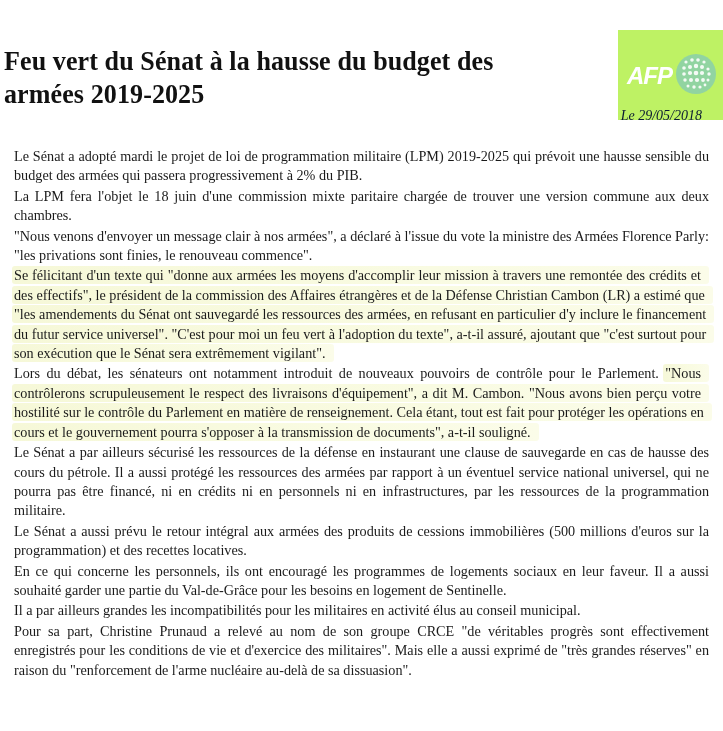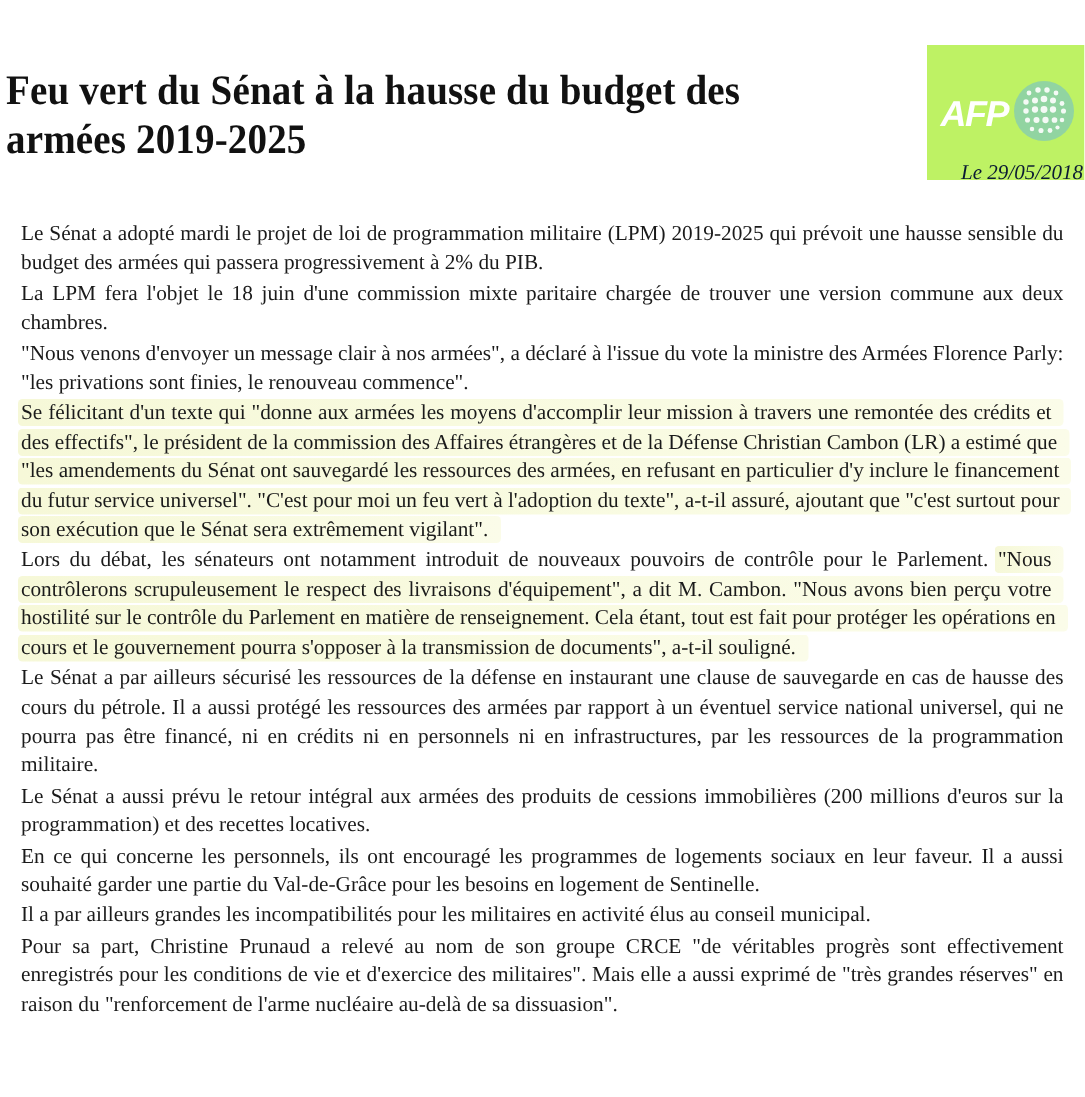--- a/index.html
+++ b/index.html
@@ -1,21 +1,21 @@
 <!DOCTYPE html>
 <html><head>
   <meta charset="utf-8">
   <style>
     html, body { margin: 0; padding: 0; background: #ffffff; }
     body { width: 723px; height: 731px; overflow: hidden; position: relative; font-family: "Liberation Serif", "DejaVu Serif", serif; color: #1a1a1a; }
     .header { position: absolute; left: 0; top: 0; width: 723px; height: 140px; }
     .title { position: absolute; left: 4px; top: 44px; width: 610px; margin: 0; font-family: "Liberation Serif", serif; font-weight: bold; font-size: 28px; line-height: 33px; color: #111; transform: scaleX(0.93); transform-origin: left top; letter-spacing: 0.1px; }
     .logo { position: absolute; left: 618px; top: 30px; width: 105px; height: 90px; background: #bef264; }
     .logo-mark { position: absolute; left: 8px; top: 22px; width: 92px; height: 46px; }
-    .logo-date { position: absolute; left: 0; width: 105px; top: 78px; text-align: right; padding-right: 1px; box-sizing: border-box; font-family: "Liberation Serif", serif; font-style: italic; font-size: 14px; color: #0a1a33; white-space: nowrap; }
+    .logo-date { position: absolute; left: 0; width: 105px; top: 78px; text-align: right; padding-right: 21px; box-sizing: border-box; font-family: "Liberation Serif", serif; font-style: italic; font-size: 14px; color: #0a1a33; white-space: nowrap; }
     .article { position: absolute; left: 13px; top: 146px; width: 697px; font-size: 14.2px; line-height: 19.4px; text-align: justify; }
     .article p { margin: 1px; }
     .hl { background: linear-gradient(90deg, #f6f8d8 0%, #f9fbe2 60%, #fbfce9 100%); box-decoration-break: clone; -webkit-box-decoration-break: clone; border-radius: 3px; padding: 1px 8px 1px 0; margin-left: -2px; padding-left: 2px; }
   </style>
 </head>
 <body>
 
 <div class="header">
   <h1 class="title">Feu vert du Sénat à la hausse du budget des armées 2019-2025</h1>
   <div class="logo">
@@ -60,18 +60,18 @@
   </div>
 </div>
 
 <div class="article">
   <p>Le Sénat a adopté mardi le projet de loi de programmation militaire (LPM) 2019-2025 qui prévoit une hausse sensible du budget des armées qui passera progressivement à 2% du PIB.</p>
   <p>La LPM fera l'objet le 18 juin d'une commission mixte paritaire chargée de trouver une version commune aux deux chambres.</p>
   <p>"Nous venons d'envoyer un message clair à nos armées", a déclaré à l'issue du vote la ministre des Armées Florence Parly: "les privations sont finies, le renouveau commence".</p>
   <p><span class="hl">Se félicitant d'un texte qui "donne aux armées les moyens d'accomplir leur mission à travers une remontée des crédits et des effectifs", le président de la commission des Affaires étrangères et de la Défense Christian Cambon (LR) a estimé que "les amendements du Sénat ont sauvegardé les ressources des armées, en refusant en particulier d'y inclure le financement du futur service universel". "C'est pour moi un feu vert à l'adoption du texte", a-t-il assuré, ajoutant que "c'est surtout pour son exécution que le Sénat sera extrêmement vigilant".</span></p>
   <p><span>Lors du débat, les sénateurs ont notamment introduit de nouveaux pouvoirs de contrôle pour le Parlement. </span><span class="hl">"Nous contrôlerons scrupuleusement le respect des livraisons d'équipement", a dit M. Cambon. "Nous avons bien perçu votre hostilité sur le contrôle du Parlement en matière de renseignement. Cela étant, tout est fait pour protéger les opérations en cours et le gouvernement pourra s'opposer à la transmission de documents", a-t-il souligné.</span></p>
   <p>Le Sénat a par ailleurs sécurisé les ressources de la défense en instaurant une clause de sauvegarde en cas de hausse des cours du pétrole. Il a aussi protégé les ressources des armées par rapport à un éventuel service national universel, qui ne pourra pas être financé, ni en crédits ni en personnels ni en infrastructures, par les ressources de la programmation militaire.</p>
-  <p>Le Sénat a aussi prévu le retour intégral aux armées des produits de cessions immobilières (200 millions d'euros sur la programmation) et des recettes locatives.</p>
+  <p>Le Sénat a aussi prévu le retour intégral aux armées des produits de cessions immobilières (500 millions d'euros sur la programmation) et des recettes locatives.</p>
   <p>En ce qui concerne les personnels, ils ont encouragé les programmes de logements sociaux en leur faveur. Il a aussi souhaité garder une partie du Val-de-Grâce pour les besoins en logement de Sentinelle.</p>
   <p>Il a par ailleurs grandes les incompatibilités pour les militaires en activité élus au conseil municipal.</p>
   <p>Pour sa part, Christine Prunaud a relevé au nom de son groupe CRCE "de véritables progrès sont effectivement enregistrés pour les conditions de vie et d'exercice des militaires". Mais elle a aussi exprimé de "très grandes réserves" en raison du "renforcement de l'arme nucléaire au-delà de sa dissuasion".</p>
 
 </div>
 
 </body></html>

